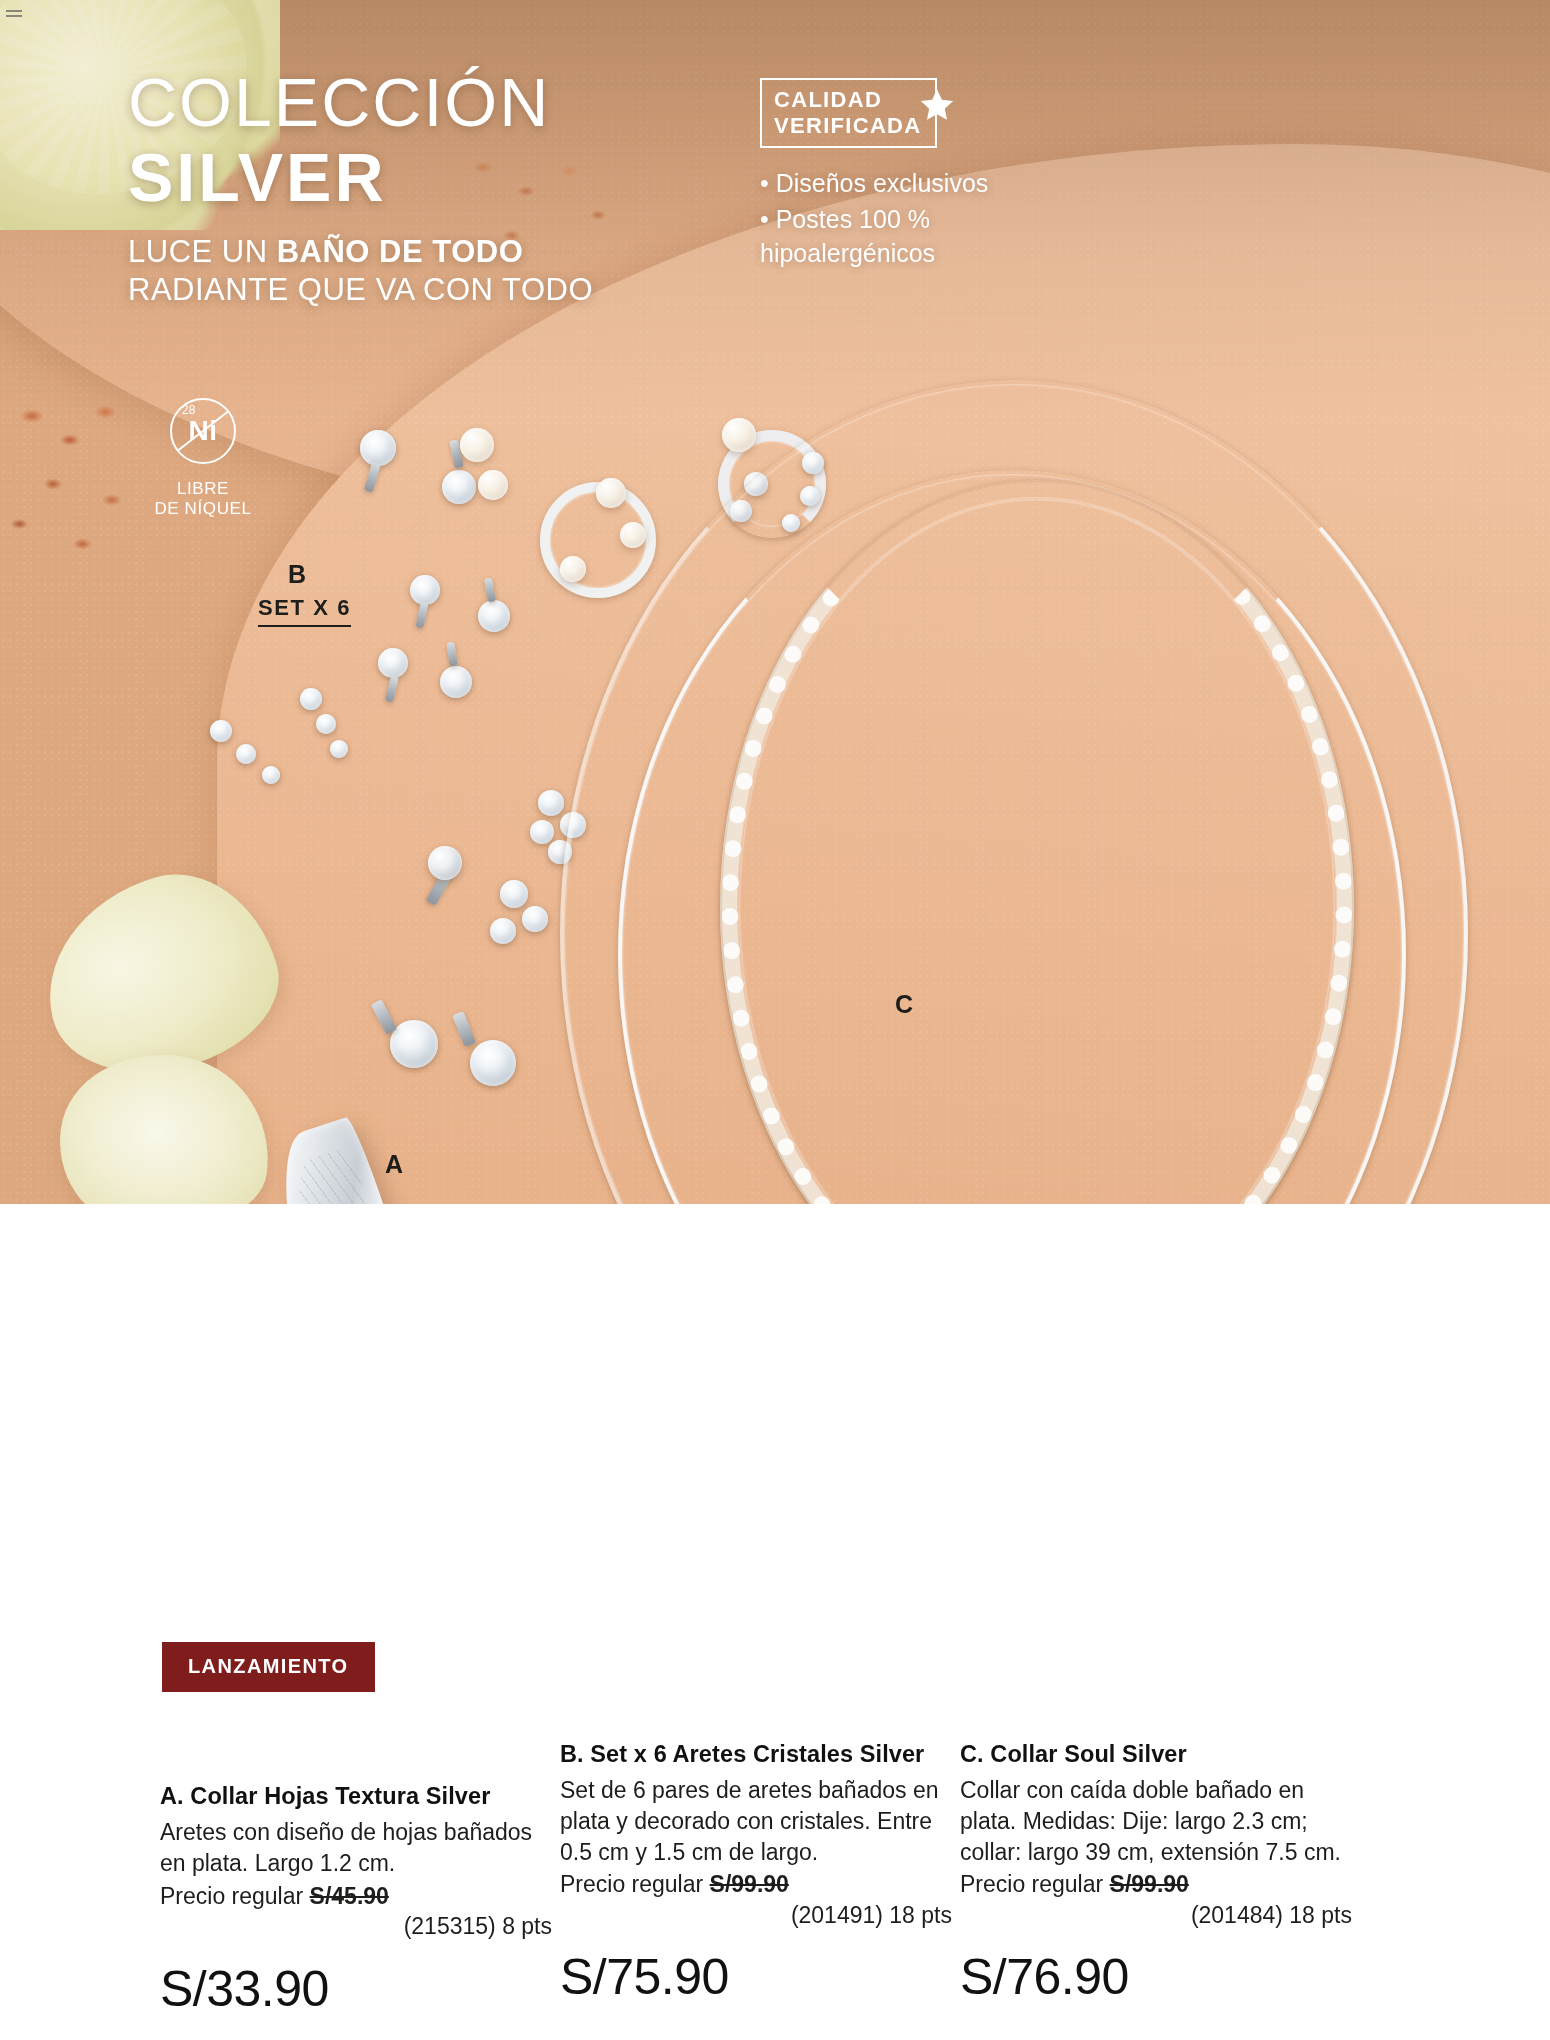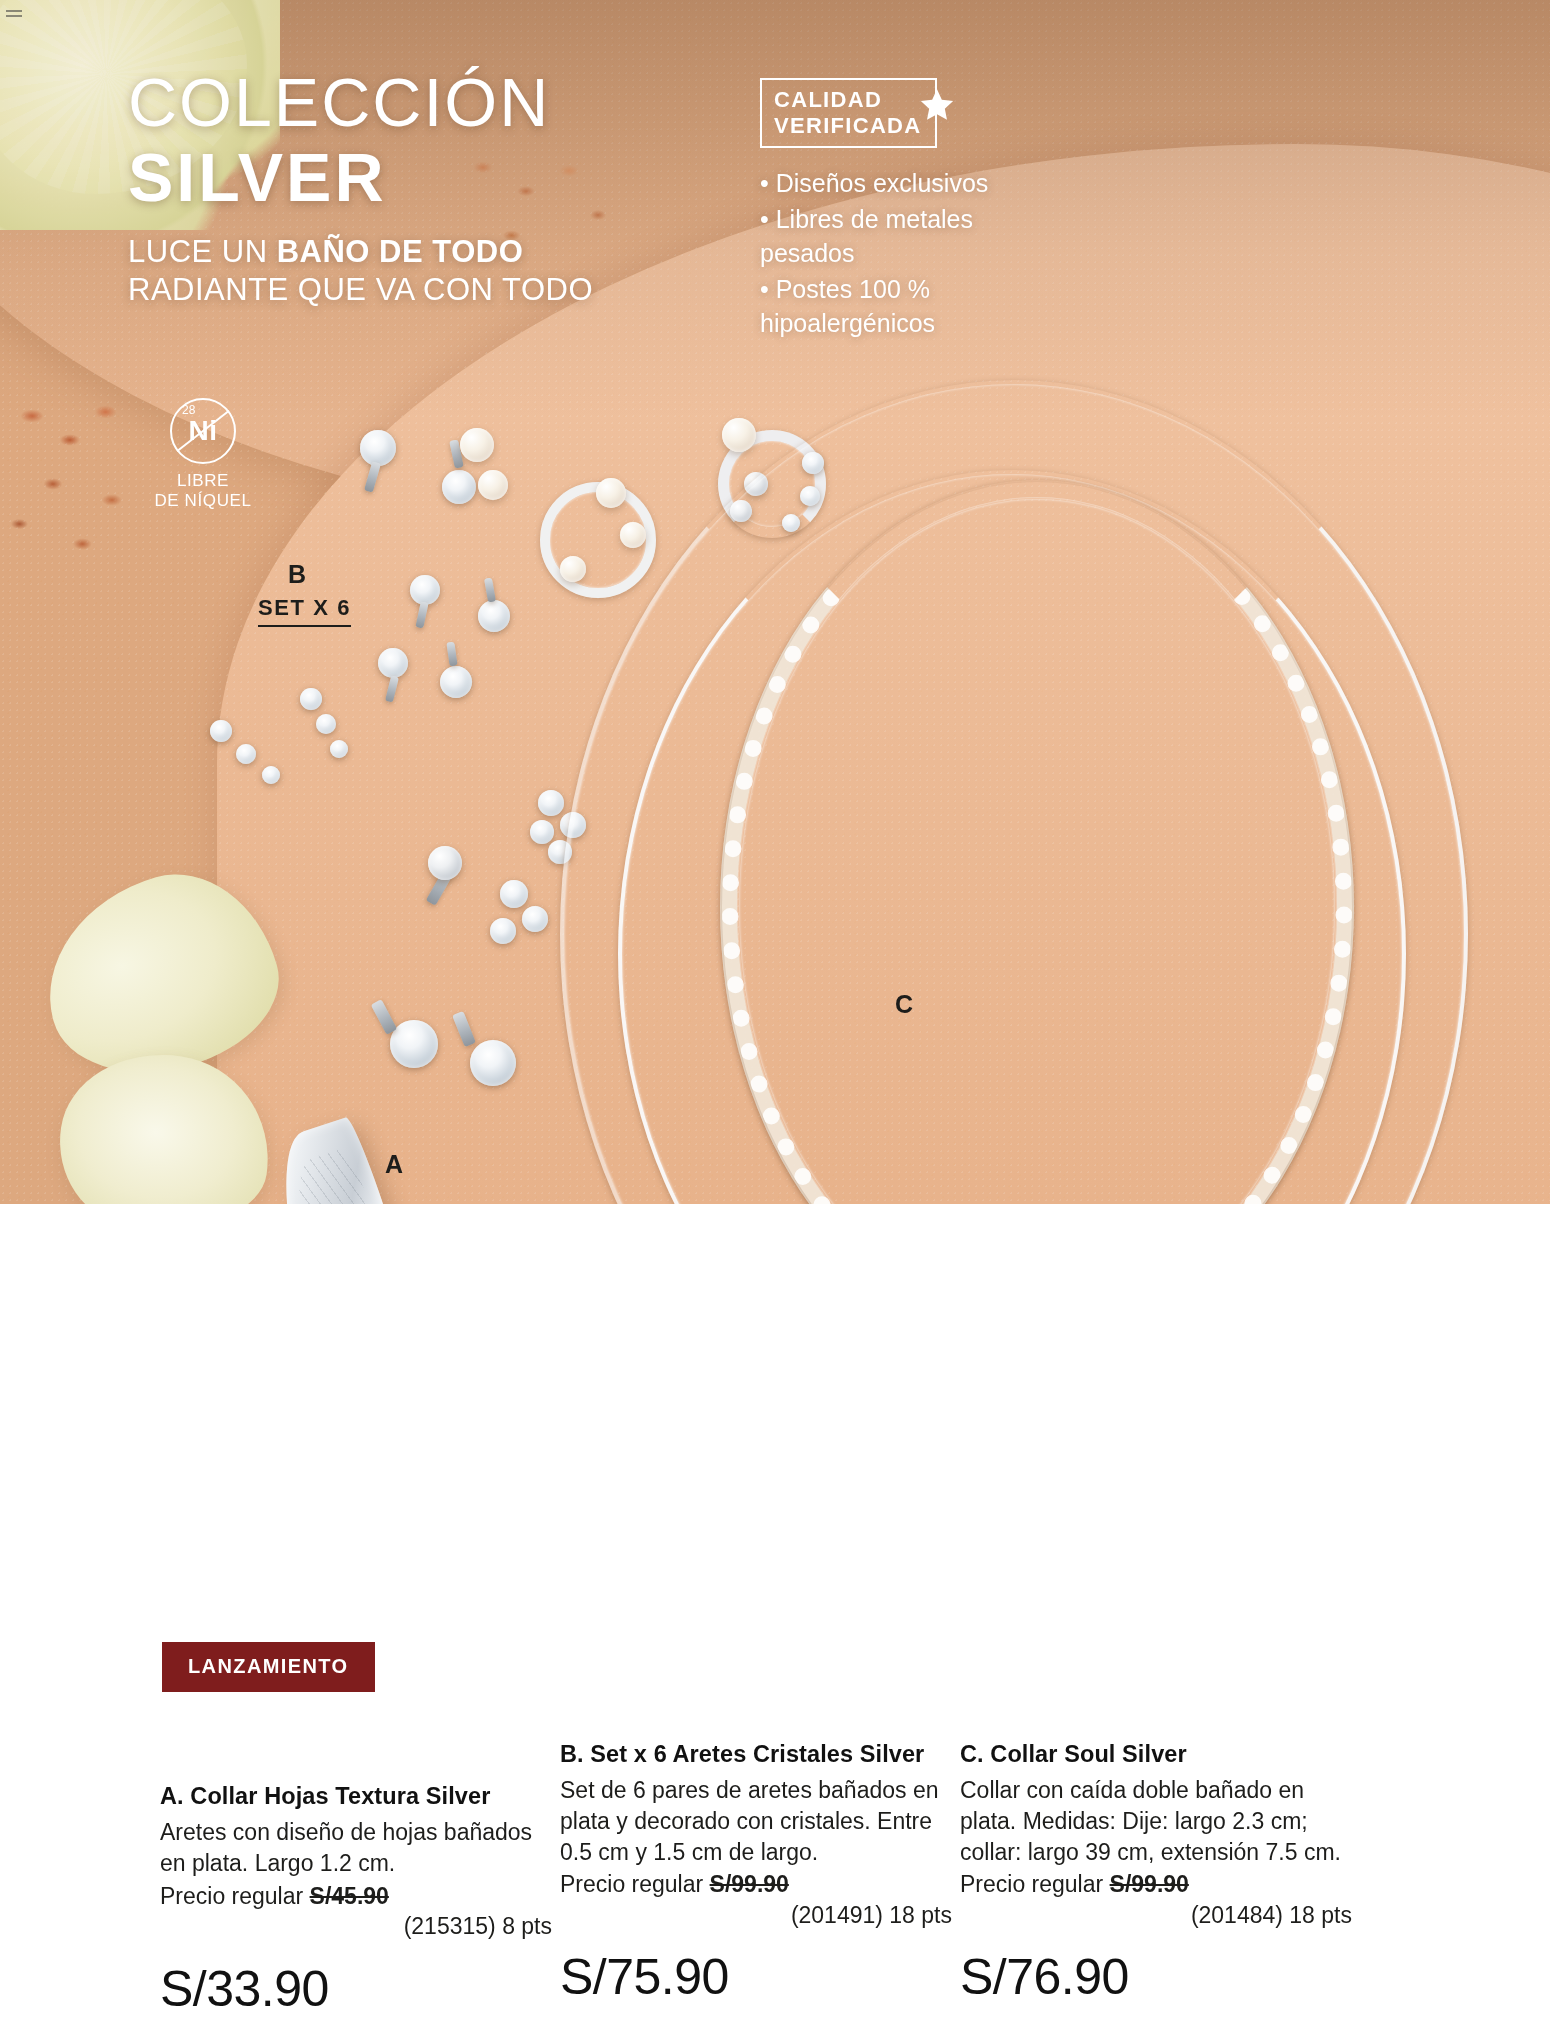--- a/index.html
+++ b/index.html
@@ -253,21 +253,21 @@
     line-height: 1;
   }
   .seal-slash {
     position: absolute;
     left: 50%; top: 50%;
     width: 66px; height: 2px;
     background: #ffffff;
     transform: translate(-50%,-50%) rotate(-38deg);
   }
   .seal-text {
-    margin-top: 7px;
+    margin-top: 15px;
     font-size: 17px;
     line-height: 1.15;
     letter-spacing: .6px;
   }
 
   
   .marker {
     position: absolute;
     color: #1d1d1b;
     font-weight: 700;
@@ -524,21 +524,20 @@
     <div class="quality">
       <div class="quality-tag">
         <span>CALIDAD</span>
         <span>VERIFICADA</span>
         <svg class="quality-star" viewBox="0 0 24 24">
           <path fill="#ffffff" d="M12 2l2.9 6.2 6.8.8-5 4.6 1.3 6.7L12 17l-6 3.3 1.3-6.7-5-4.6 6.8-.8z"></path>
         </svg>
       </div>
       <ul class="quality-list">
         <li>• Diseños exclusivos</li>
-        <li>• Libres de metales pesados</li>
         <li>• Postes 100 % hipoalergénicos</li>
       </ul>
     </div>
 
     <div class="seal">
       <div class="seal-circle">
         <div class="seal-28">28</div>
         <div class="seal-ni">Ni</div>
         <div class="seal-slash"></div>
       </div>

